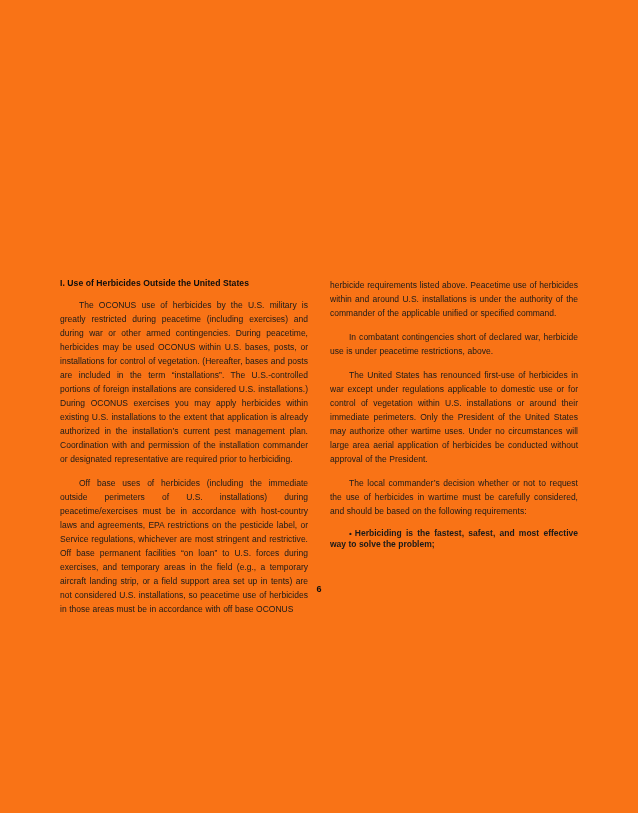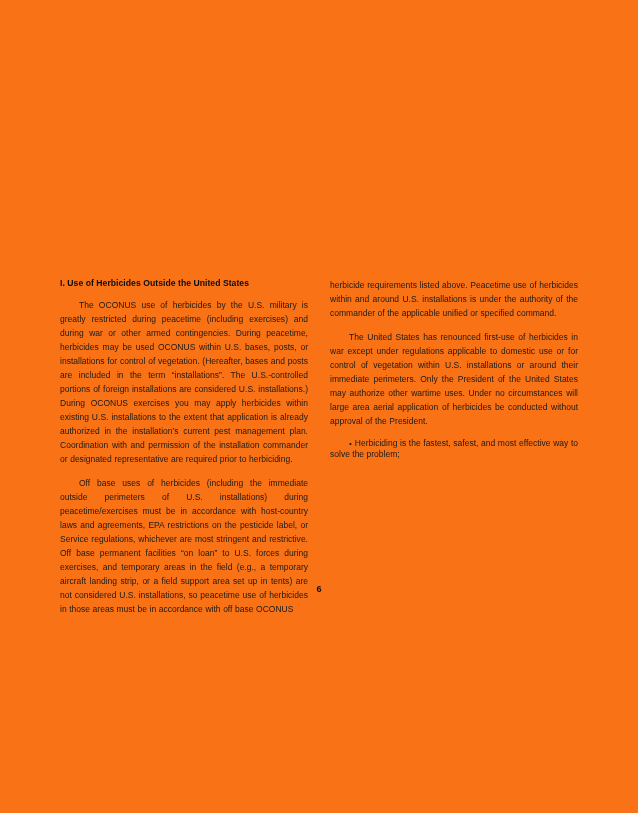--- a/index.html
+++ b/index.html
@@ -68,20 +68,21 @@
   }
 
   p.bullet-par {
     font-size: 8.5px;
     line-height: 11.35px;
     margin: 0 0 10px 0;
     text-align: justify;
     text-indent: 19px;
     color: #1a1a1a;
     letter-spacing: 0.01px;
+    font-weight: bold;
   }
 
   .bullet-glyph {
     font-size: 8px;
     padding-right: 3px;
   }
 
   b.emph {
     font-weight: normal;
   }
@@ -119,23 +120,25 @@
         <p class="body-par">Off base uses of herbicides (including the immediate outside perimeters of U.S. installations) during peacetime/exercises must be in accordance with host-country laws and agreements, EPA restrictions on the pesticide label, or Service regulations, whichever are most stringent and restrictive. Off base permanent facilities “on loan” to U.S. forces during exercises, and temporary areas in the field (e.g., a temporary aircraft landing strip, or a field support area set up in tents) are not considered U.S. installations, so peacetime use of herbicides in those areas must be in accordance with off base OCONUS</p>
 
       </div>
 
       <div class="column">
 
         <div class="rc-offset"></div>
 
         <p class="body-par no-indent">herbicide requirements listed above. Peacetime use of herbicides within and around U.S. installations is under the authority of the commander of the applicable unified or specified command.</p>
 
+        <p class="body-par">In combatant contingencies short of declared war, herbicide use is under peacetime restrictions, above.</p>
 
         <p class="body-par"><span>The United States has renounced first-use of herbicides in war </span><b class="emph">except</b><span> under regulations applicable to domestic use or for control of vegetation within U.S. installations or around their immediate perimeters. Only the President of the United States may authorize other wartime uses. Under no circumstances will large area aerial application of herbicides be conducted without approval of the President.</span></p>
 
+        <p class="body-par">The local commander’s decision whether or not to request the use of herbicides in wartime must be carefully considered, and should be based on the following requirements:</p>
 
         <p class="bullet-par"><span class="bullet-glyph">•</span><span>Herbiciding is the fastest, safest, and most effective way to solve the problem;</span></p>
 
 
       </div>
 
     </div>
   </div>
 
   <div id="page-number">6</div>

